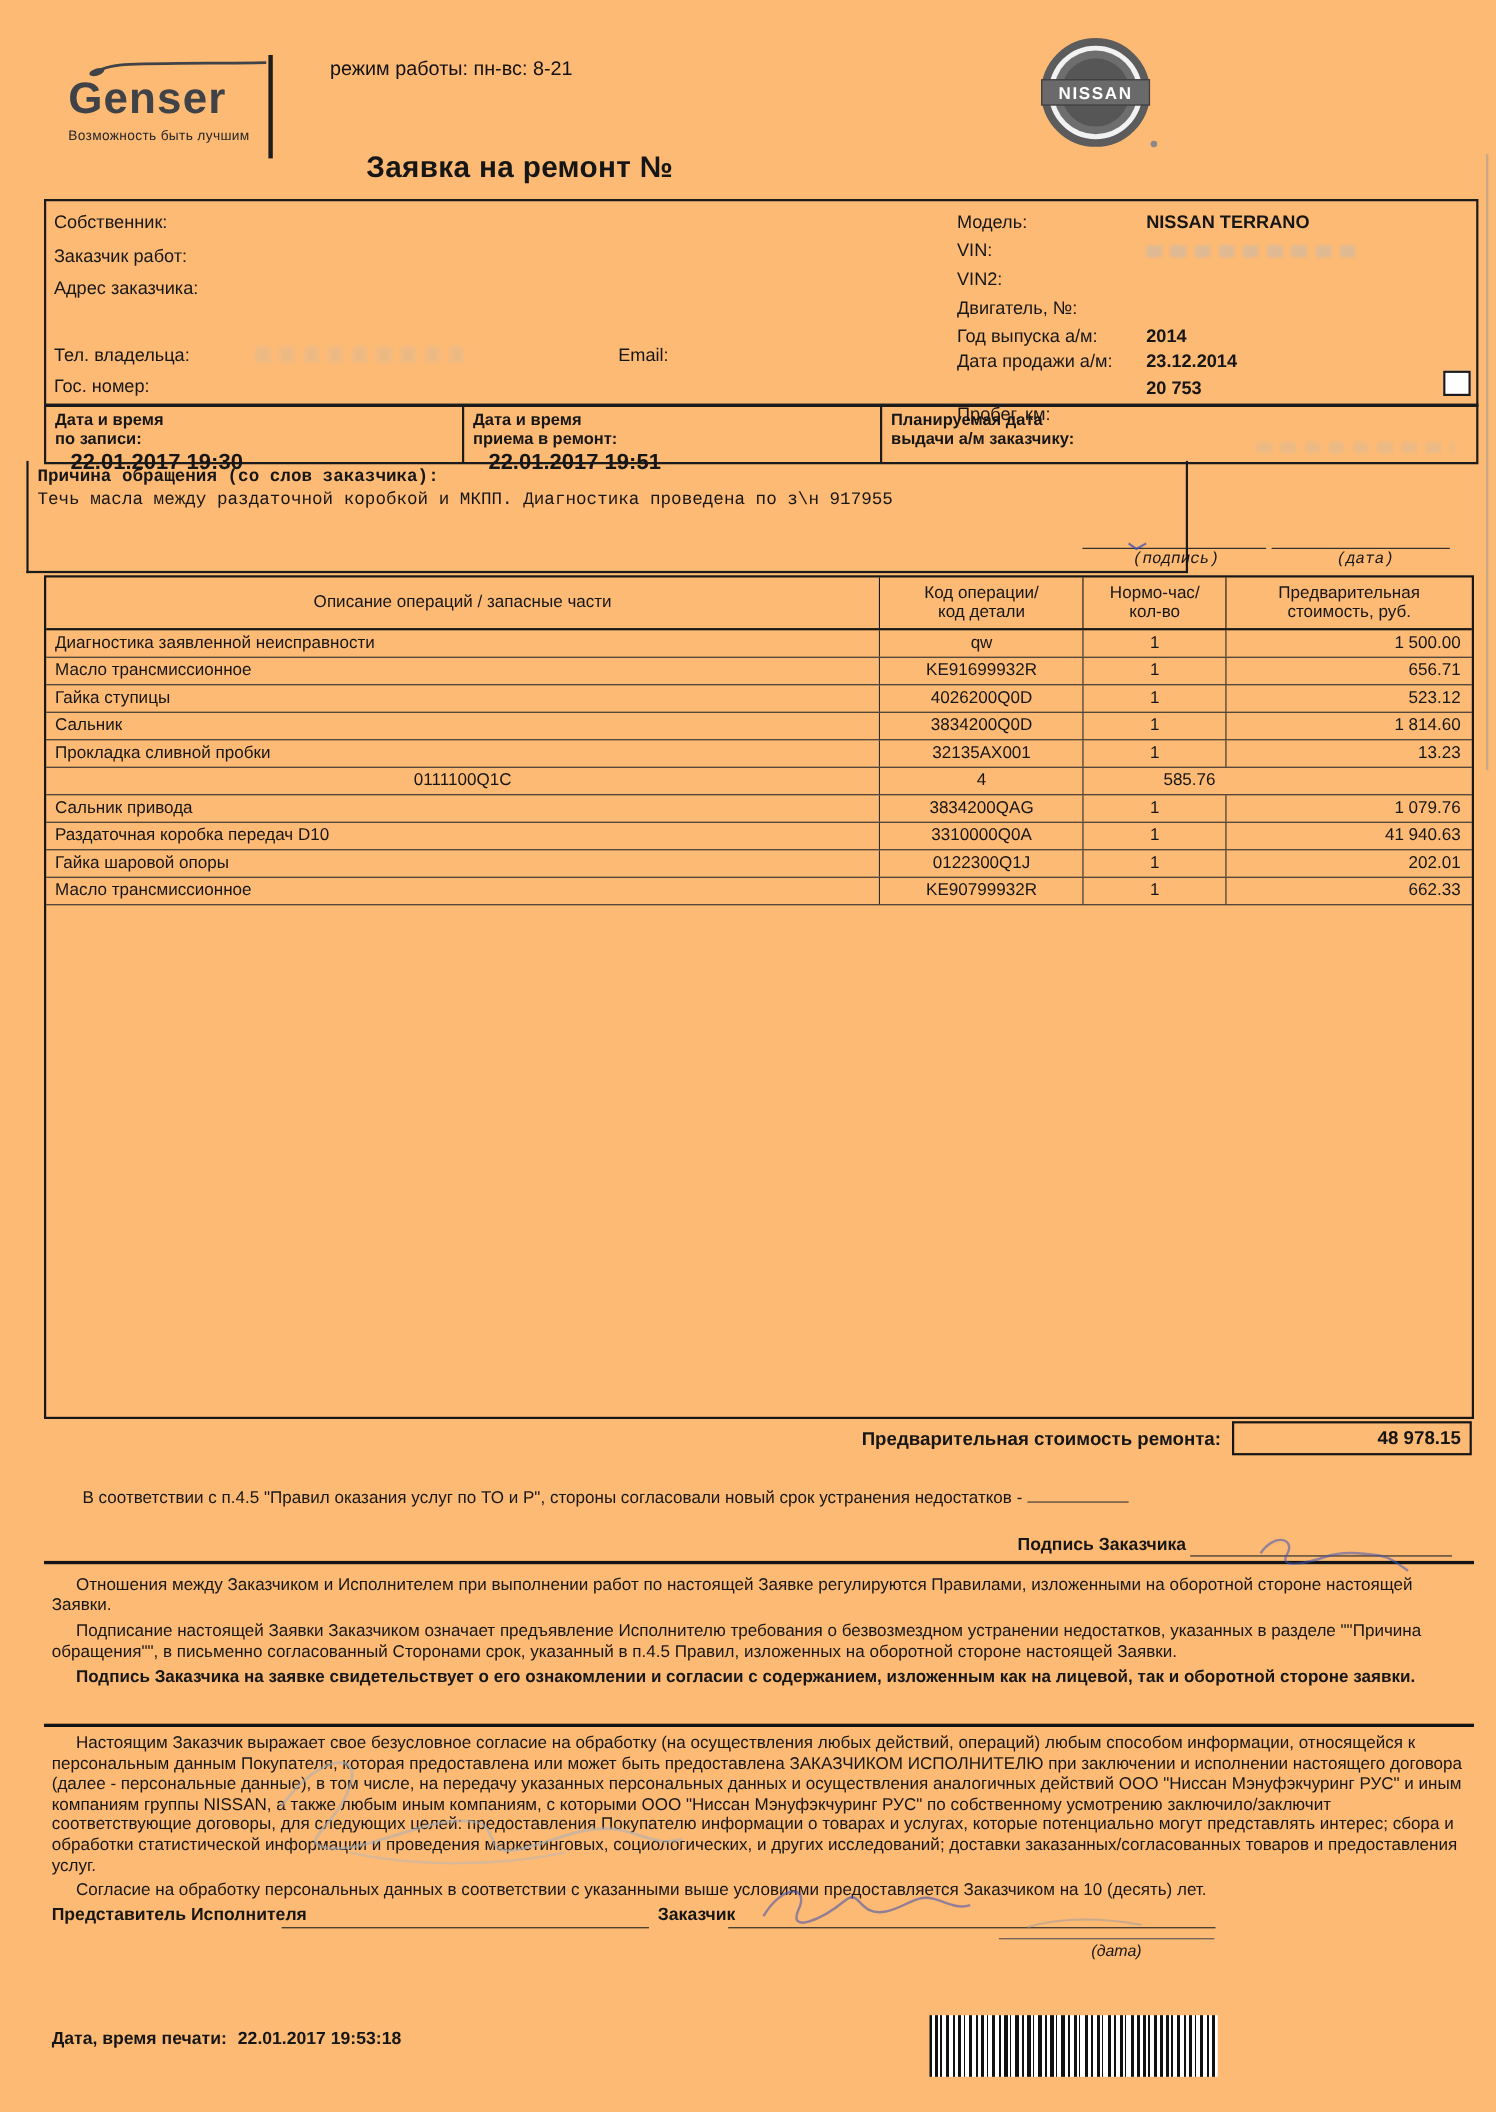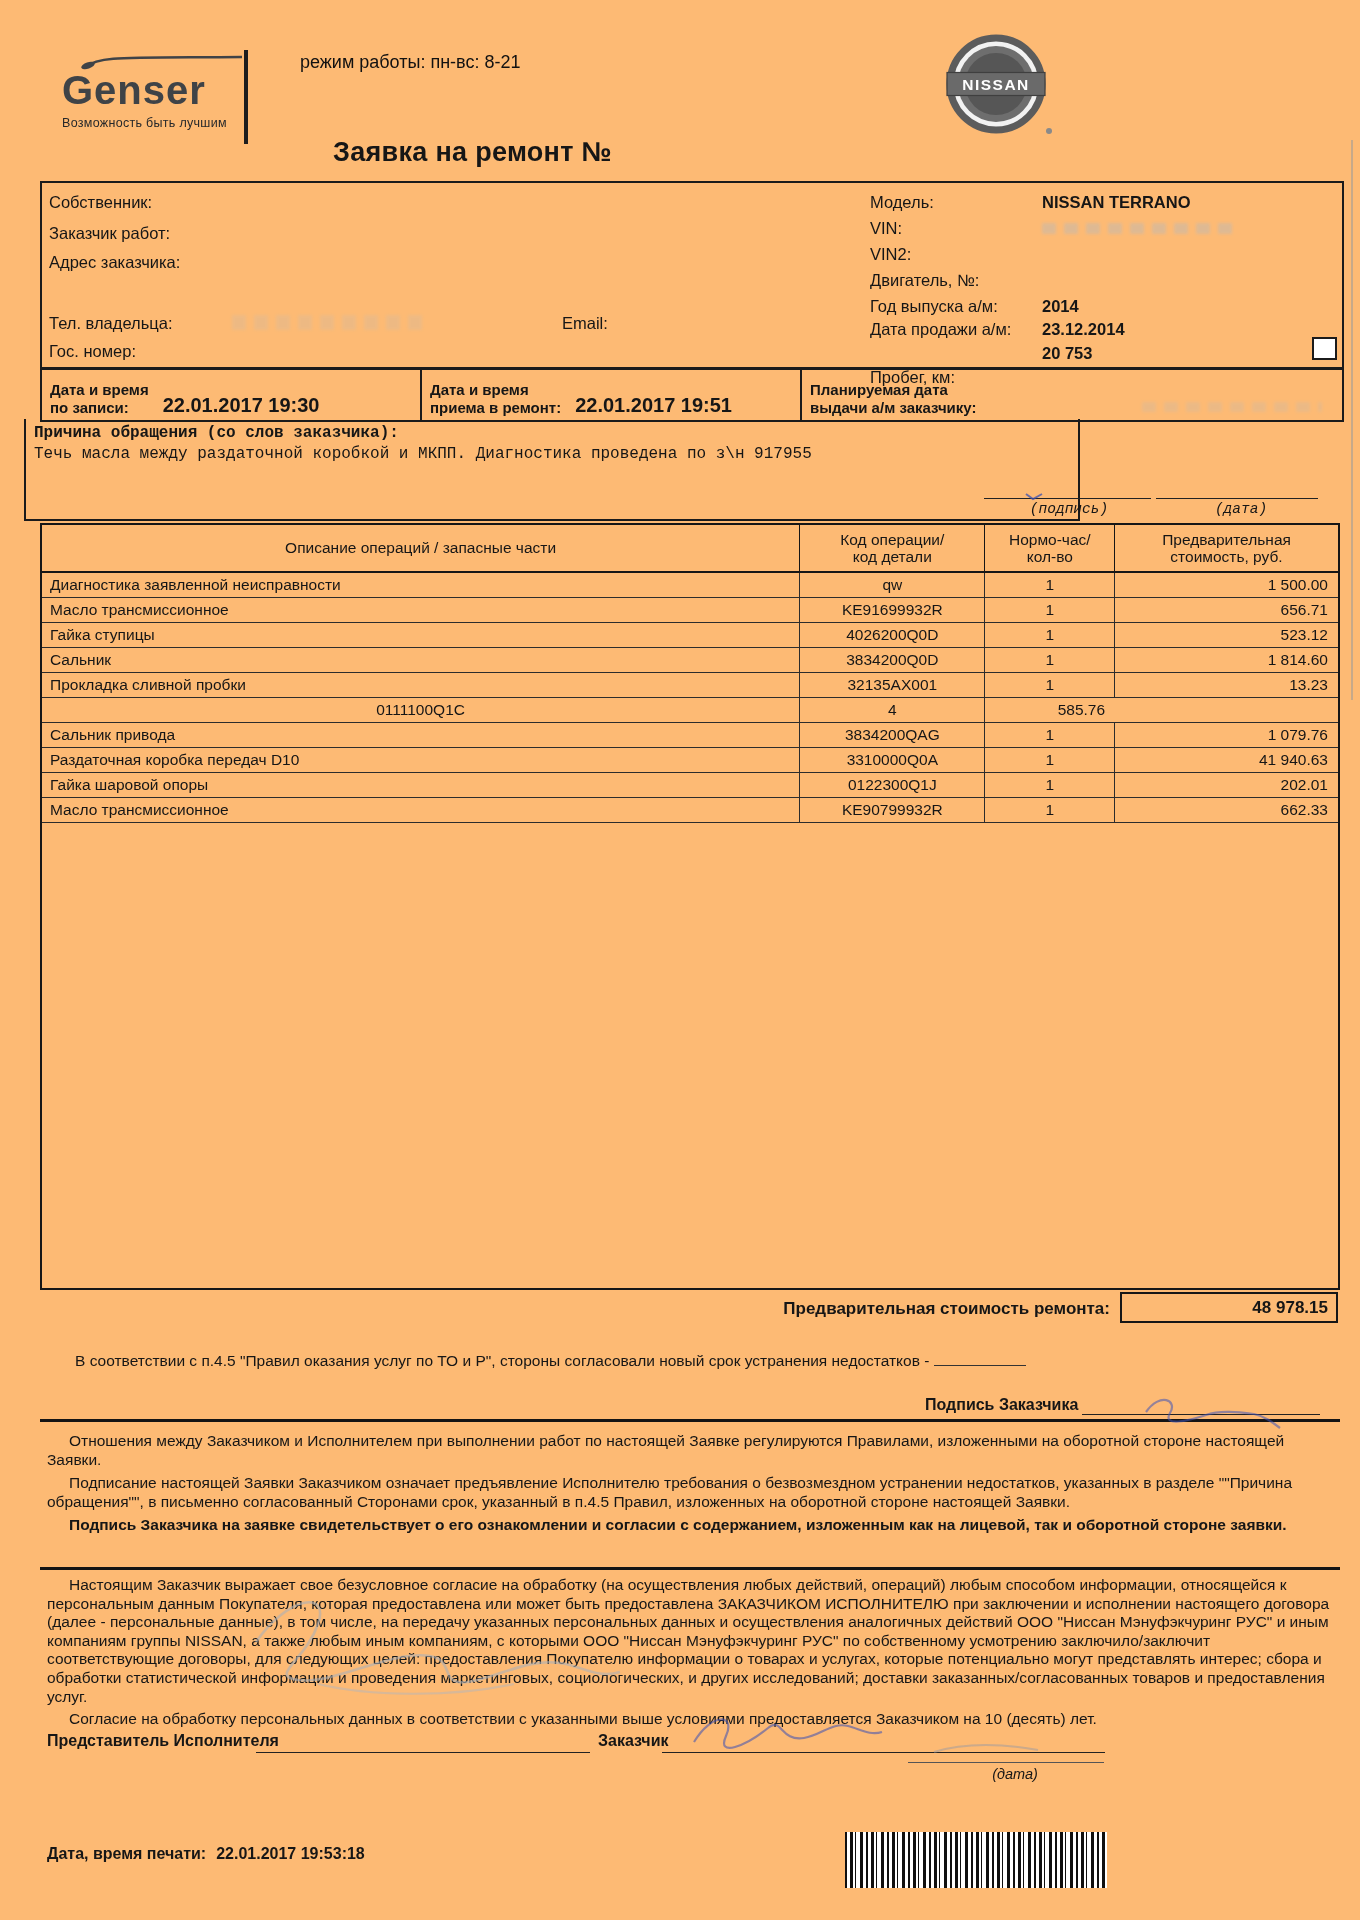--- a/index.html
+++ b/index.html
@@ -23,21 +23,21 @@
   
   .info-box{left:40px;top:181px;width:1300px;height:184px;border:2px solid #1b1b1b;border-bottom-width:3px;}
   .info-box .lbl{position:absolute;font-size:16.5px;}
   .info-box .val{position:absolute;font-size:16.5px;font-weight:bold;}
   .redact{position:absolute;background:repeating-linear-gradient(90deg,#b9b9b9 0 14px,transparent 14px 22px);
           filter:blur(1.5px);opacity:.45;}
   .checkbox{left:1312px;top:337px;width:21px;height:19px;border:2px solid #1b1b1b;background:#fff;}
 
   
   .schedule{left:40px;top:367px;width:1300px;height:50px;border:2px solid #1b1b1b;border-top-width:3px;display:flex;}
-  .sched-cell{border-right:2px solid #1b1b1b;display:flex;align-items:flex-end;padding:3px 8px;box-sizing:border-box;}
+  .sched-cell{border-right:2px solid #1b1b1b;display:flex;align-items:flex-start;padding:3px 8px;box-sizing:border-box;flex-direction:column;}
   .sched-cell:last-child{border-right:none;}
   .sched-label{font-size:15px;font-weight:bold;line-height:18px;}
   .sched-value{font-size:20px;font-weight:bold;margin-left:14px;white-space:nowrap;}
   .sc1{width:380px;} .sc2{width:380px;} .sc3{flex:1;}
 
   
   .reason-box{left:24px;top:419px;width:1056px;height:102px;border:2px solid #1b1b1b;border-top:none;box-sizing:border-box;font-family:Liberation Mono, monospace;}
   .reason-label{position:absolute;left:8px;top:5px;font-size:16px;font-weight:bold;}
   .reason-text{position:absolute;left:8px;top:26px;font-size:16px;}
   .sig-line{position:absolute;border-bottom:1.5px solid #222;height:0;}

